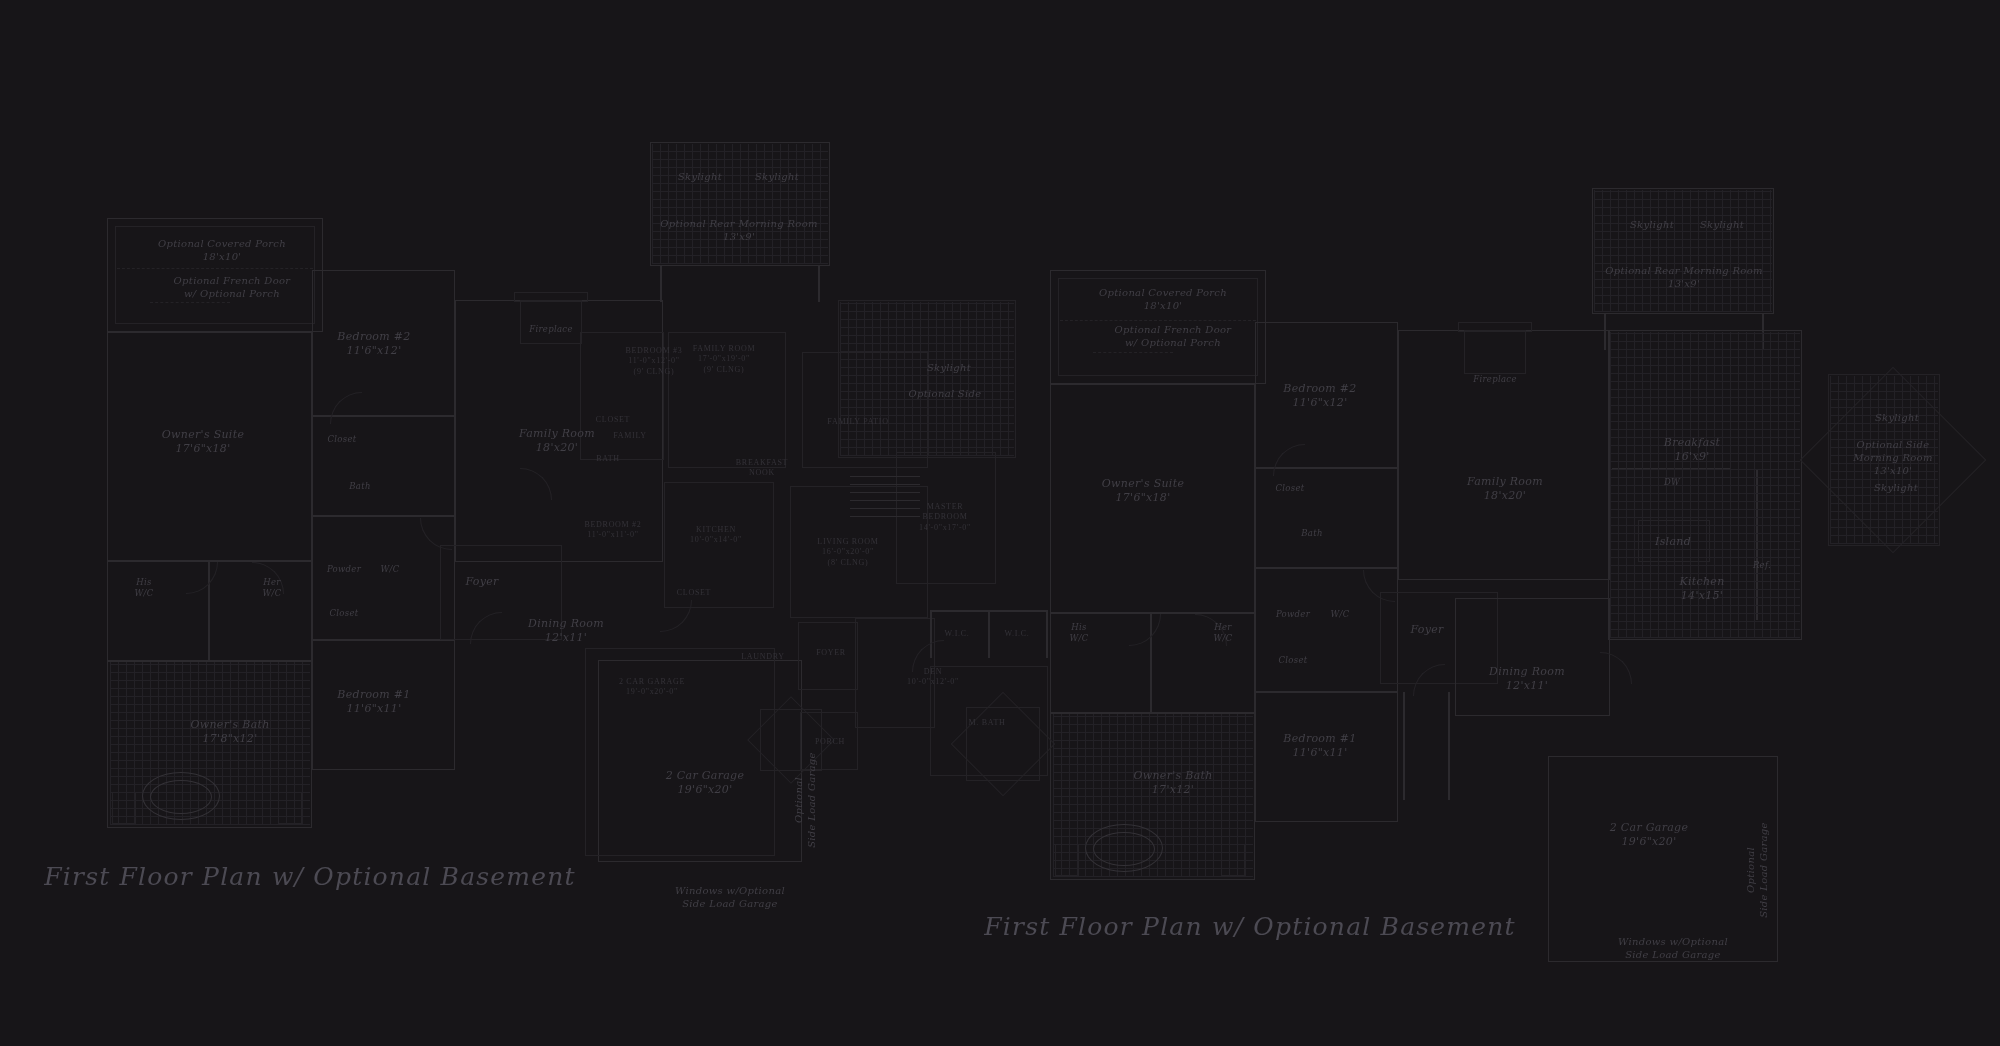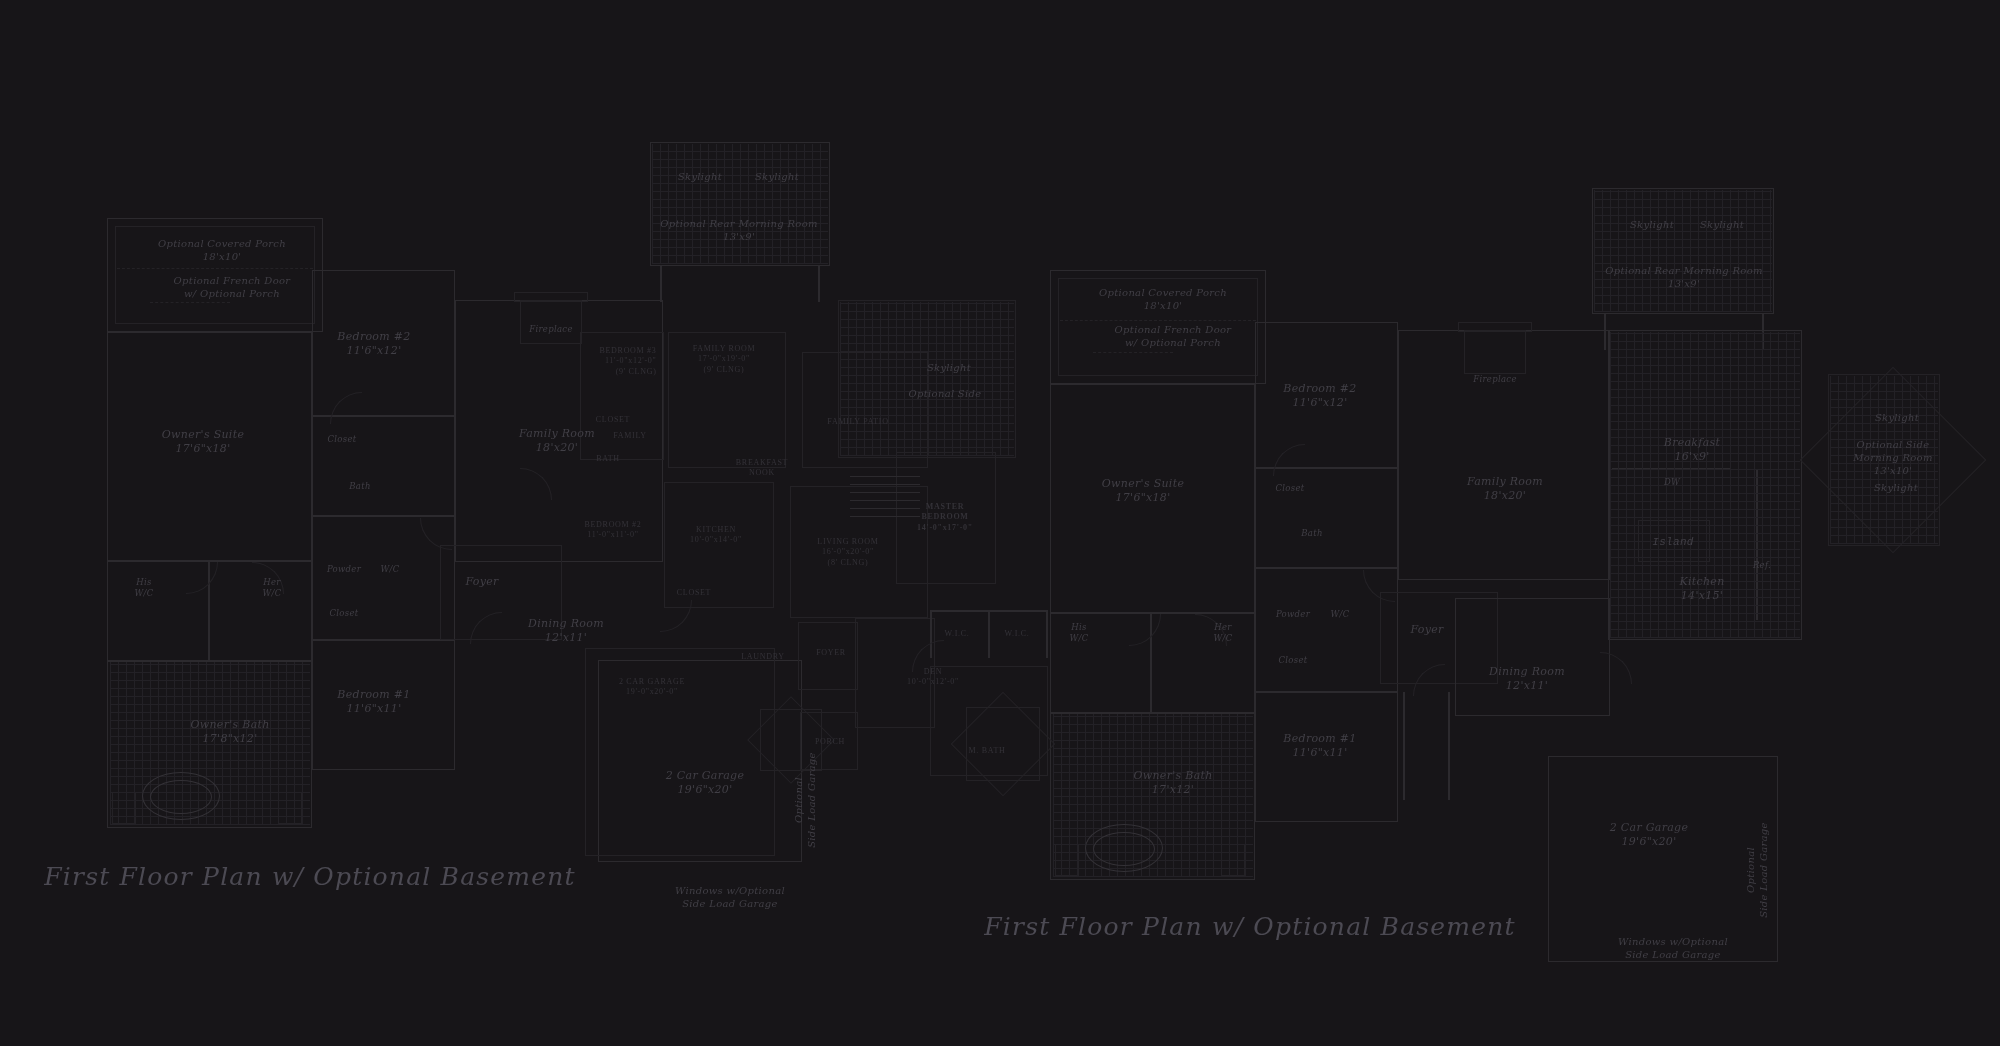--- a/index.html
+++ b/index.html
@@ -168,50 +168,50 @@
 11'6"x11'</div>
     <div class="lbl room" style="left: 230px; top: 732px; transform: translate(-50%, -50%);">Owner's Bath
 17'8"x12'</div>
     <div class="lbl room" style="left: 705px; top: 783px; transform: translate(-50%, -50%);">2 Car Garage
 19'6"x20'</div>
     <div class="lbl small" style="left: 805px; top: 800px; transform: translate(-50%, -50%) rotate(-90deg);">Optional
 Side Load Garage</div>
     <div class="lbl small" style="left: 730px; top: 897px; transform: translate(-50%, -50%);">Windows w/Optional
 Side Load Garage</div>
     <div class="lbl title" style="left: 310px; top: 877px; transform: translate(-50%, -50%);">First Floor Plan  w/ Optional Basement</div>
-    <div class="lbl caps" style="left: 628px; top: 362px; transform: translate(-50%, -50%); text-align: right;">BEDROOM #3
+    <div class="lbl caps" style="left: 654px; top: 362px; transform: translate(-50%, -50%);">BEDROOM #3
 11'-0"x12'-0"
 (9' CLNG)</div>
     <div class="lbl caps" style="left: 724px; top: 360px; transform: translate(-50%, -50%);">FAMILY ROOM
 17'-0"x19'-0"
 (9' CLNG)</div>
     <div class="lbl caps" style="left: 613px; top: 420px; transform: translate(-50%, -50%);">CLOSET</div>
     <div class="lbl caps" style="left: 630px; top: 436px; transform: translate(-50%, -50%);">FAMILY</div>
     <div class="lbl caps" style="left: 608px; top: 459px; transform: translate(-50%, -50%);">BATH</div>
     <div class="lbl caps" style="left: 858px; top: 422px; transform: translate(-50%, -50%);">FAMILY PATIO</div>
     <div class="lbl caps" style="left: 762px; top: 468px; transform: translate(-50%, -50%);">BREAKFAST
 NOOK</div>
     <div class="lbl caps" style="left: 613px; top: 530px; transform: translate(-50%, -50%);">BEDROOM #2
 11'-0"x11'-0"</div>
     <div class="lbl caps" style="left: 716px; top: 535px; transform: translate(-50%, -50%);">KITCHEN
 10'-0"x14'-0"</div>
     <div class="lbl caps" style="left: 848px; top: 553px; transform: translate(-50%, -50%);">LIVING ROOM
 16'-0"x20'-0"
 (8' CLNG)</div>
-    <div class="lbl caps" style="left: 945px; top: 518px; transform: translate(-50%, -50%); font-weight: bold;">MASTER
+    <div class="lbl caps" style="left: 945px; top: 518px; transform: translate(-50%, -50%);">MASTER
 BEDROOM
 14'-0"x17'-0"</div>
     <div class="lbl caps" style="left: 694px; top: 593px; transform: translate(-50%, -50%);">CLOSET</div>
     <div class="lbl caps" style="left: 763px; top: 657px; transform: translate(-50%, -50%); text-align: right;">LAUNDRY</div>
     <div class="lbl caps" style="left: 957px; top: 634px; transform: translate(-50%, -50%);">W.I.C.</div>
     <div class="lbl caps" style="left: 1017px; top: 634px; transform: translate(-50%, -50%);">W.I.C.</div>
     <div class="lbl caps" style="left: 831px; top: 653px; transform: translate(-50%, -50%);">FOYER</div>
     <div class="lbl caps" style="left: 893px; top: 677px; transform: translate(-50%, -50%); margin-left: 40px;">DEN
 10'-0"x12'-0"</div>
-    <div class="lbl caps" style="left: 987px; top: 723px; transform: translate(-50%, -50%); margin-top: 28px;">M. BATH</div>
+    <div class="lbl caps" style="left: 987px; top: 723px; transform: translate(-50%, -50%);">M. BATH</div>
     <div class="lbl caps" style="left: 830px; top: 742px; transform: translate(-50%, -50%);">PORCH</div>
     <div class="lbl caps" style="left: 652px; top: 687px; transform: translate(-50%, -50%);">2 CAR GARAGE
 19'-0"x20'-0"</div>
     <div class="lbl small" style="left: 1163px; top: 299px; transform: translate(-50%, -50%);">Optional Covered Porch
 18'x10'</div>
     <div class="lbl small" style="left: 1173px; top: 336px; transform: translate(-50%, -50%);">Optional French Door
 w/ Optional Porch</div>
     <div class="lbl room" style="left: 1320px; top: 396px; transform: translate(-50%, -50%);">Bedroom #2
 11'6"x12'</div>
     <div class="lbl tiny" style="left: 1290px; top: 489px; transform: translate(-50%, -50%);">Closet</div>
@@ -221,21 +221,21 @@
     <div class="lbl room" style="left: 1505px; top: 489px; transform: translate(-50%, -50%);">Family Room
 18'x20'</div>
     <div class="lbl tiny" style="left: 1495px; top: 380px; transform: translate(-50%, -50%);">Fireplace</div>
     <div class="lbl small" style="left: 1652px; top: 224px; transform: translate(-50%, -50%);">Skylight</div>
     <div class="lbl small" style="left: 1722px; top: 224px; transform: translate(-50%, -50%);">Skylight</div>
     <div class="lbl small" style="left: 1684px; top: 277px; transform: translate(-50%, -50%);">Optional Rear Morning Room
 13'x9'</div>
     <div class="lbl room" style="left: 1692px; top: 450px; transform: translate(-50%, -50%);">Breakfast
 16'x9'</div>
     <div class="lbl tiny" style="left: 1672px; top: 483px; transform: translate(-50%, -50%);">DW</div>
-    <div class="lbl room" style="left: 1673px; top: 542px; transform: translate(-50%, -50%); font-family: Liberation Mono, monospace;">Island</div>
+    <div class="lbl room" style="left: 1673px; top: 542px; transform: translate(-50%, -50%);">Island</div>
     <div class="lbl room" style="left: 1702px; top: 589px; transform: translate(-50%, -50%);">Kitchen
 14'x15'</div>
     <div class="lbl tiny" style="left: 1762px; top: 566px; transform: translate(-50%, -50%);">Ref.</div>
     <div class="lbl small" style="left: 1897px; top: 417px; transform: translate(-50%, -50%);">Skylight</div>
     <div class="lbl small" style="left: 1893px; top: 457px; transform: translate(-50%, -50%);">Optional Side
 Morning Room
 13'x10'</div>
     <div class="lbl small" style="left: 1896px; top: 487px; transform: translate(-50%, -50%);">Skylight</div>
     <div class="lbl tiny" style="left: 1079px; top: 633px; transform: translate(-50%, -50%);">His
 W/C</div>

